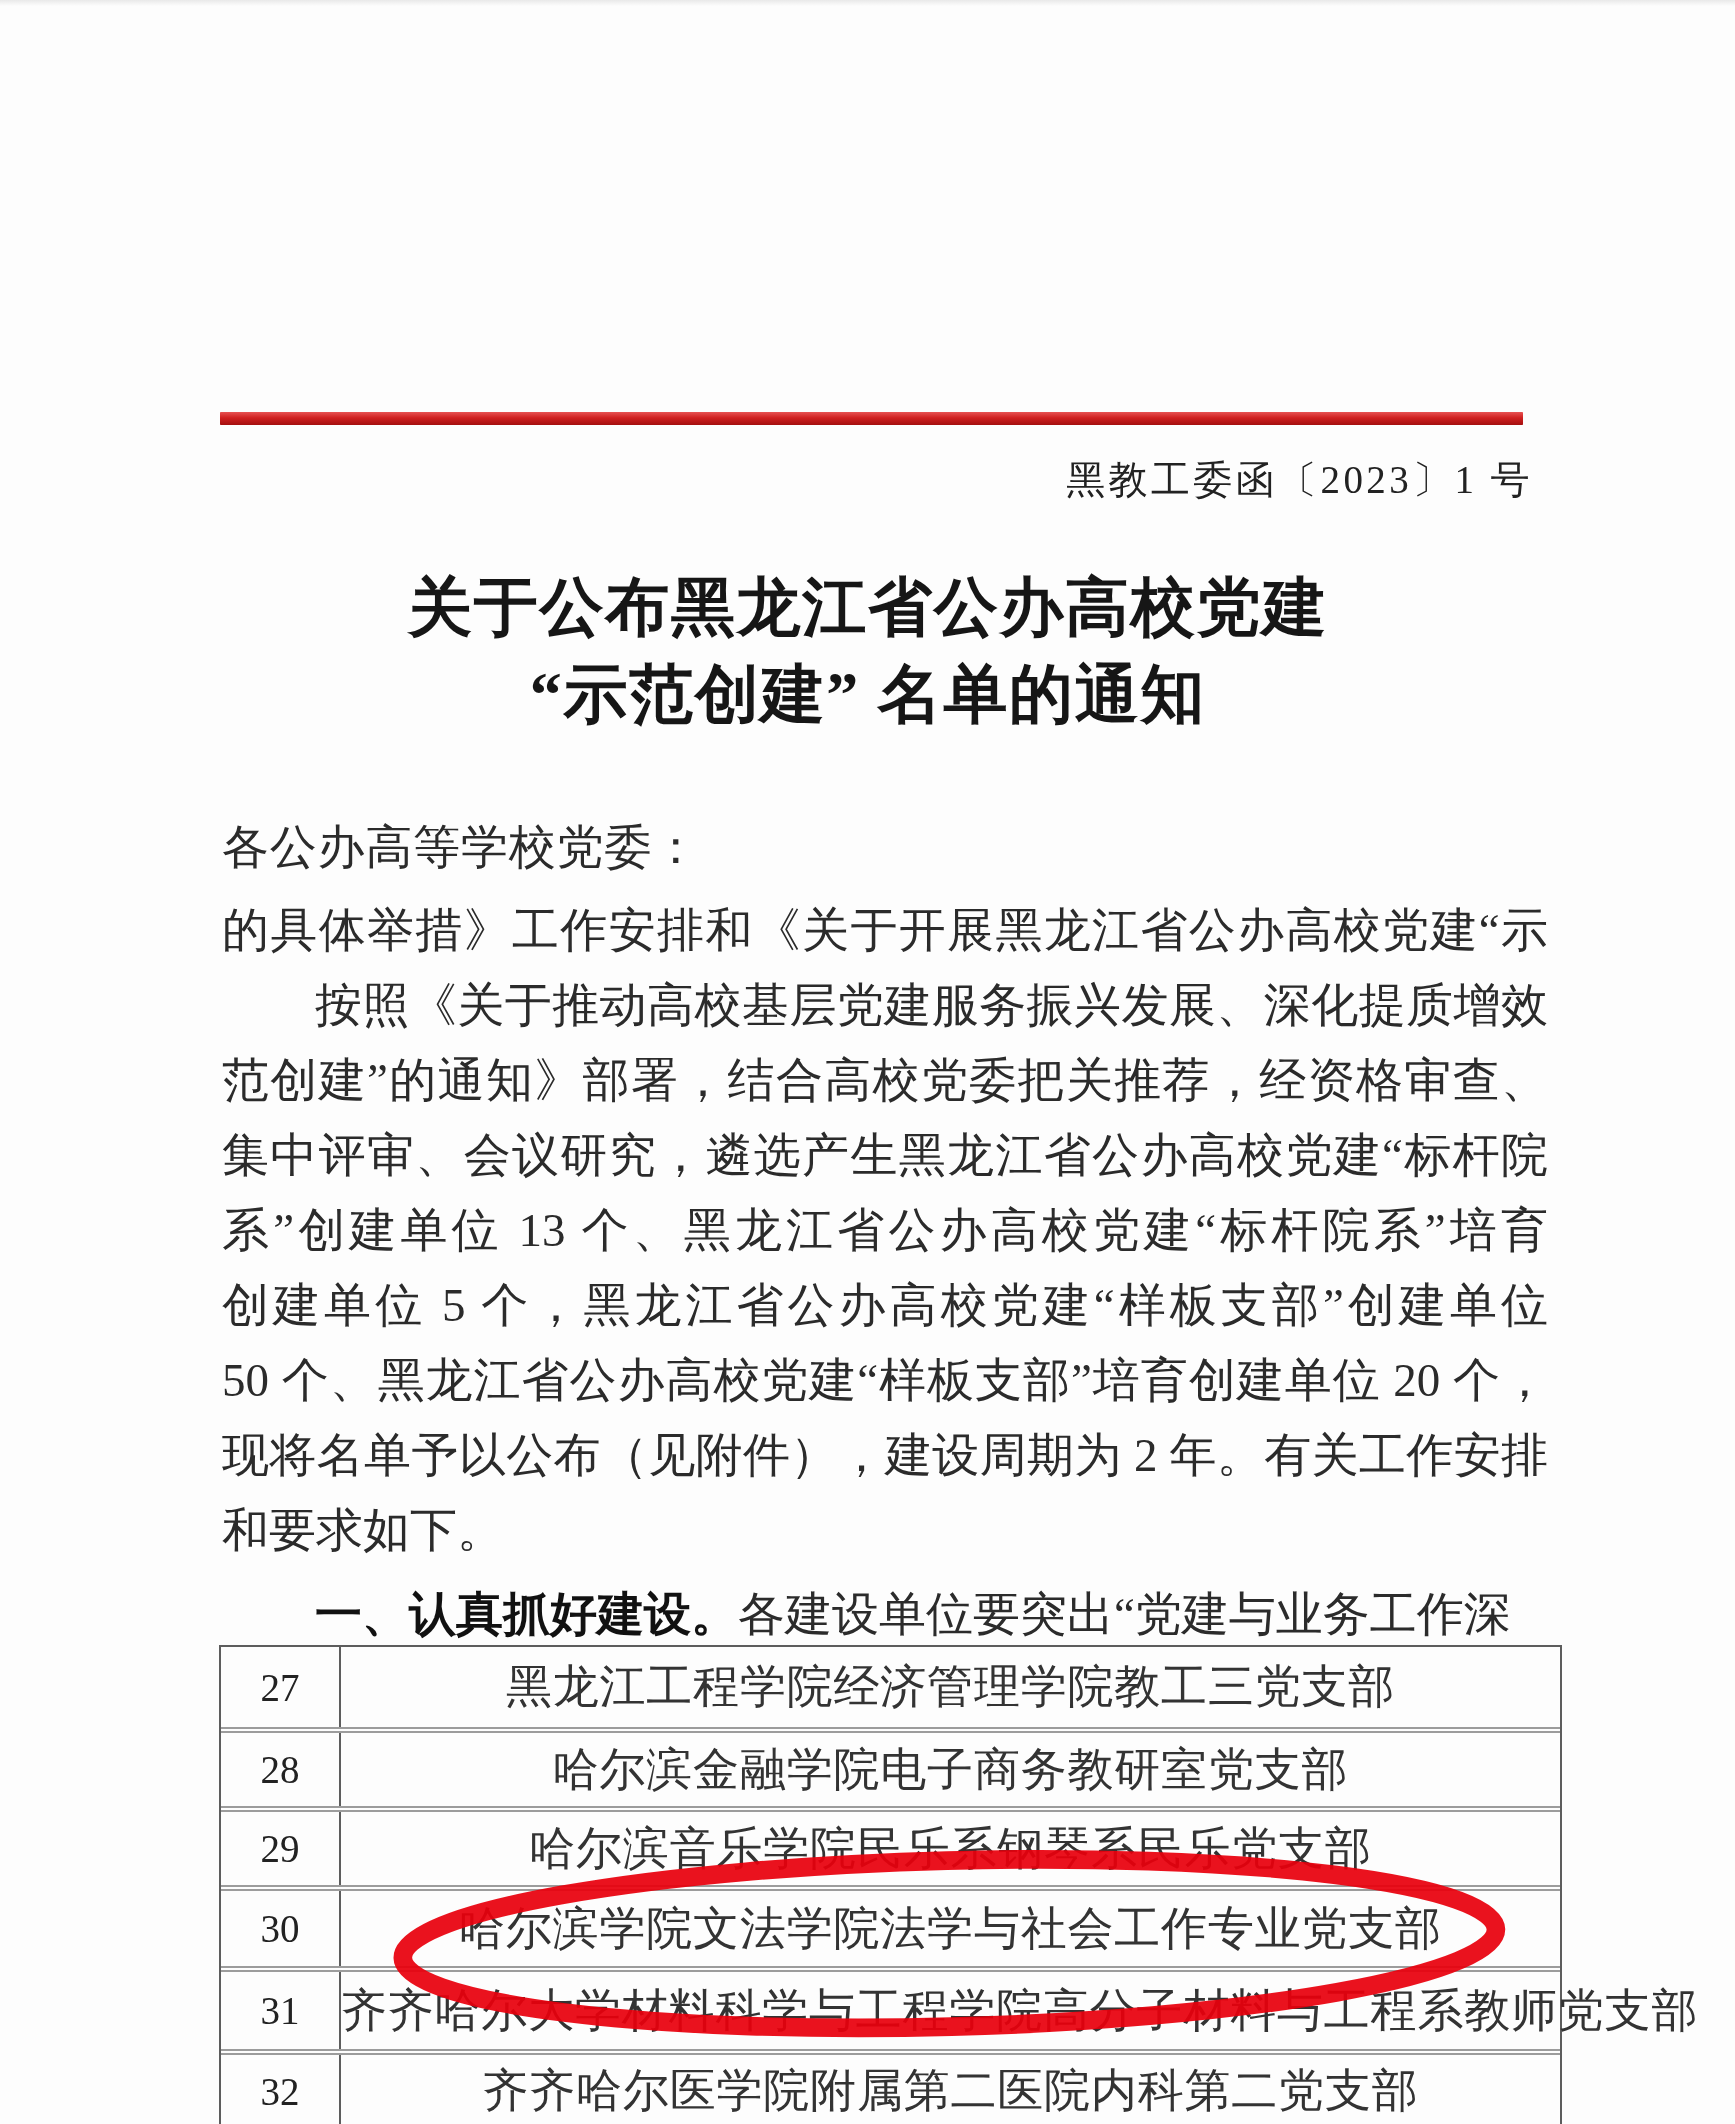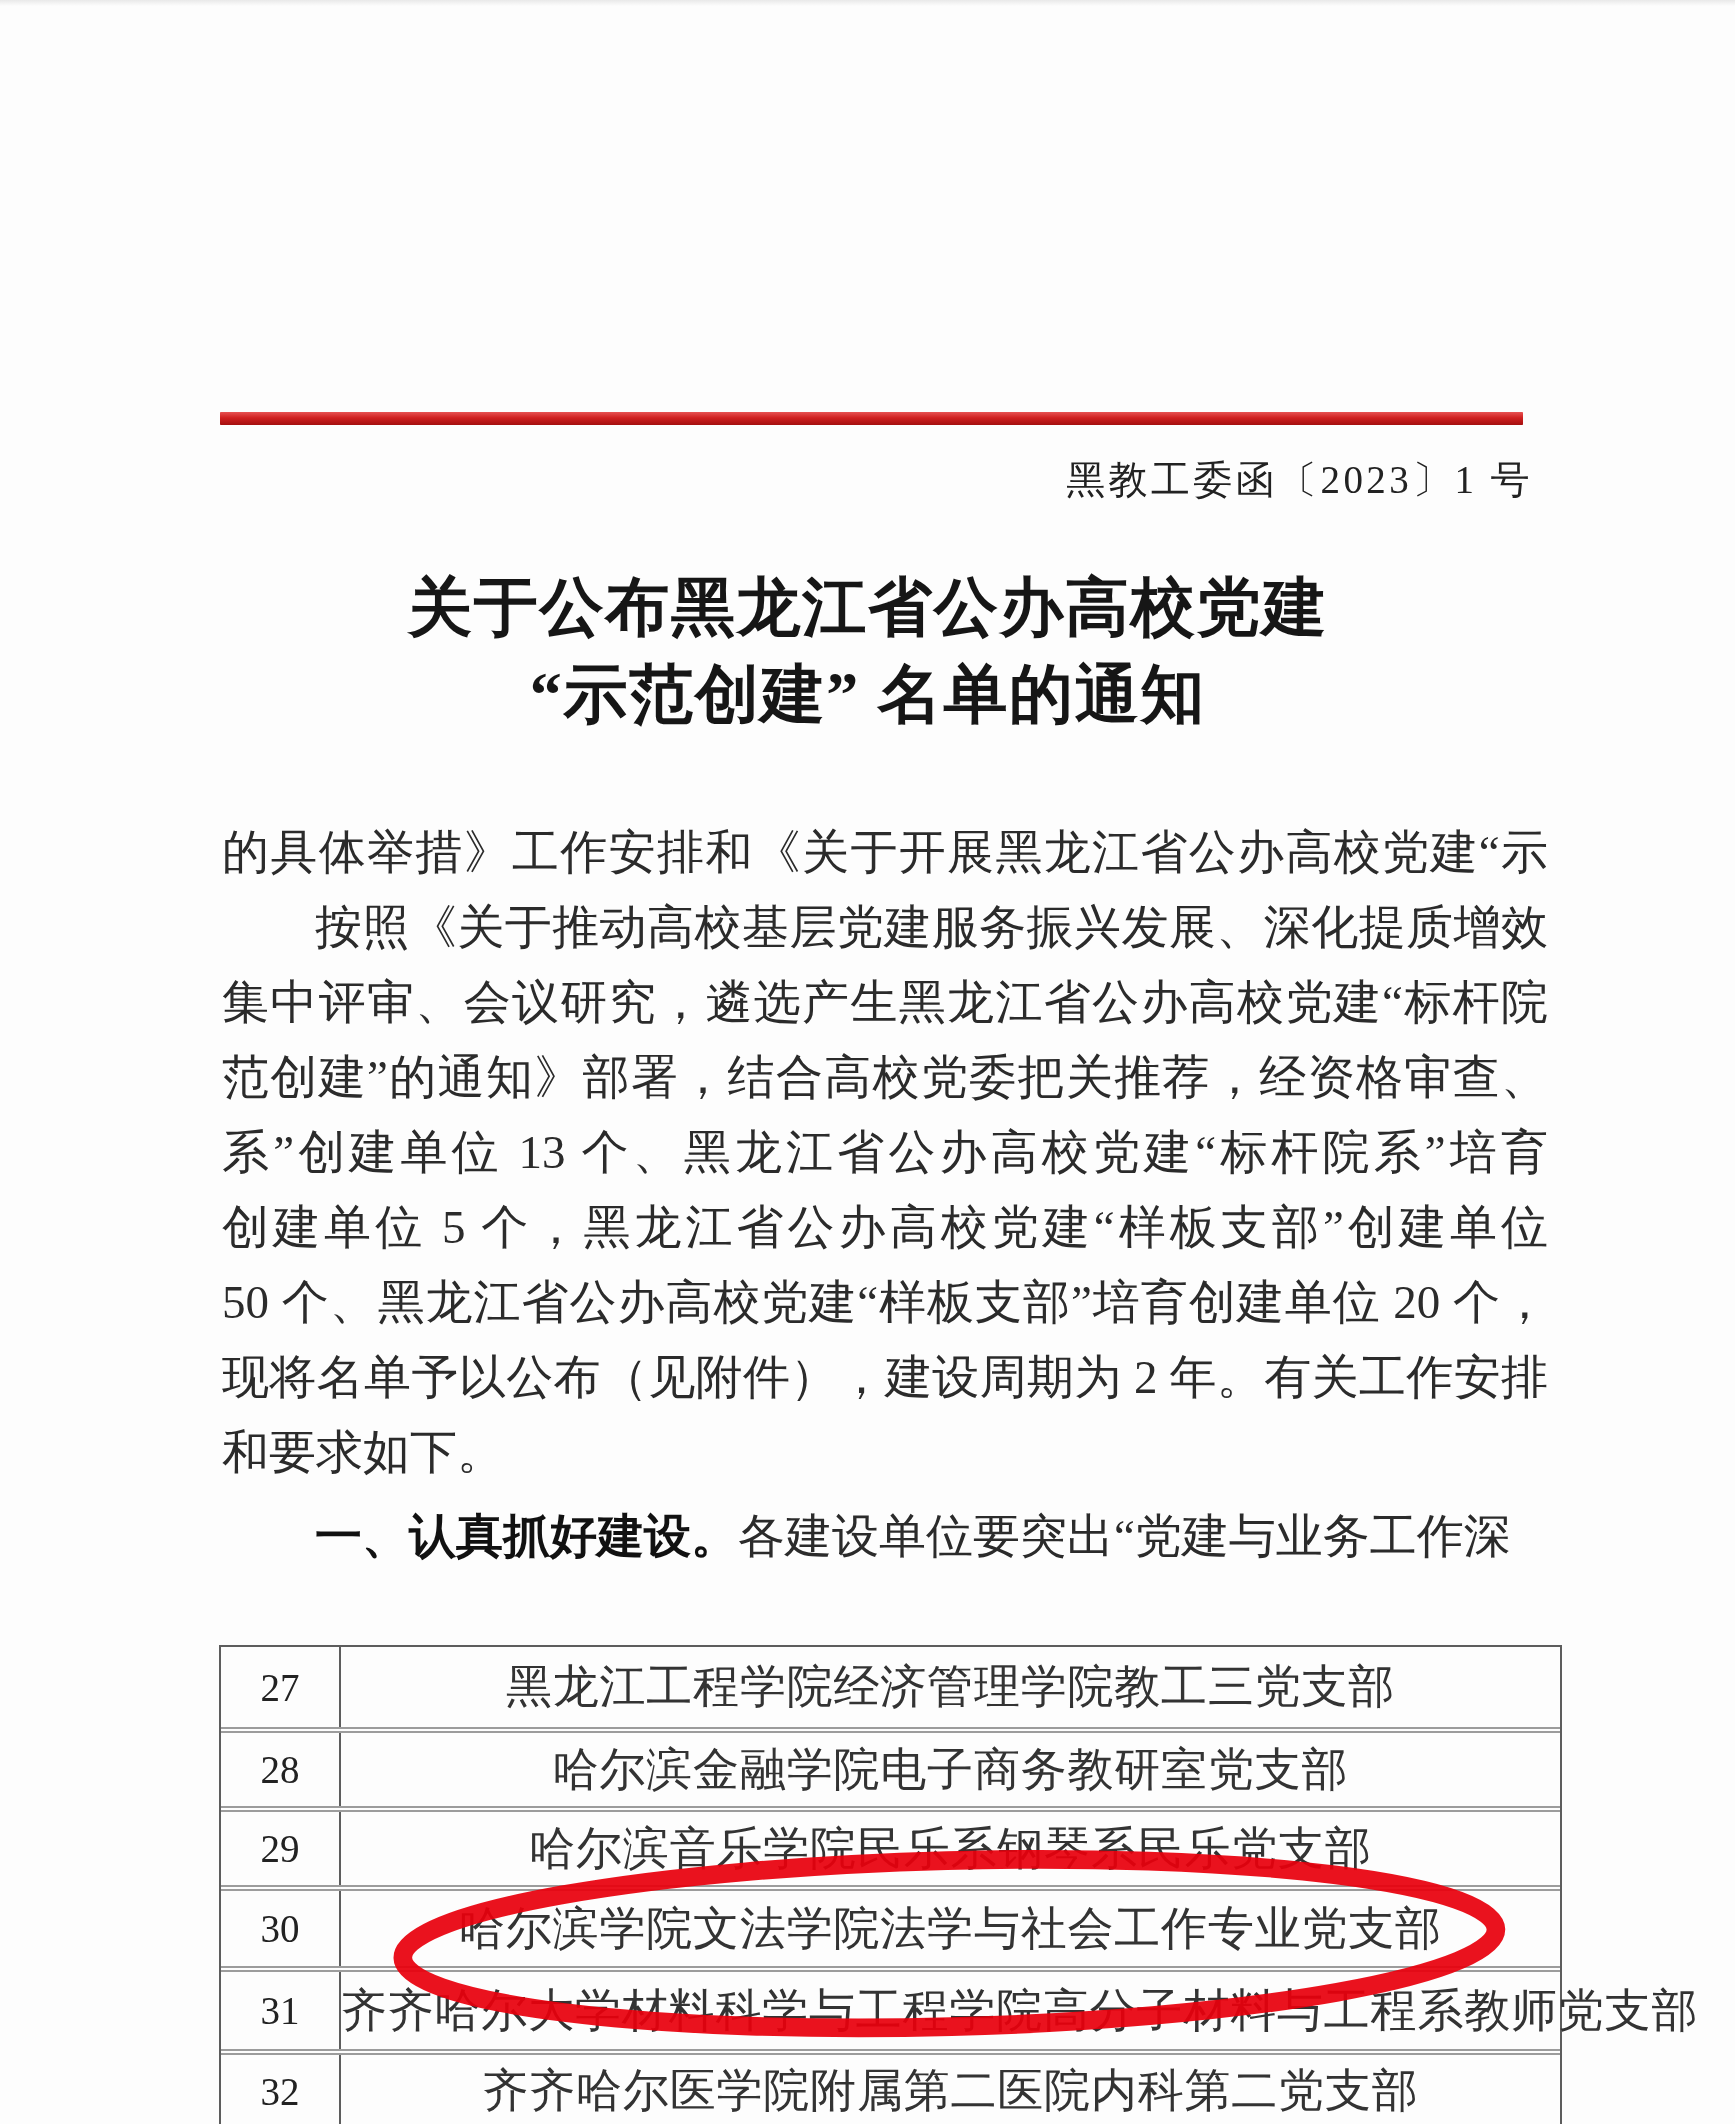--- a/index.html
+++ b/index.html
@@ -115,25 +115,26 @@
   <div class="red-rule"></div>
 
   <div class="doc-number">黑教工委函〔2023〕1 号</div>
 
   <div class="doc-title">
     <div>关于公布黑龙江省公办高校党建</div>
     <div>“示范创建” 名单的通知</div>
   </div>
 
   <div class="body-block">
+    <div class="salutation">各公办高等学校党委：</div>
 
     <div class="bline jline">的具体举措》工作安排和《关于开展黑龙江省公办高校党建“示</div>
     <div class="bline jline indent">按照《关于推动高校基层党建服务振兴发展、深化提质增效</div>
+    <div class="bline jline">范创建”的通知》部署，结合高校党委把关推荐，经资格审查、</div>
     <div class="bline jline">集中评审、会议研究，遴选产生黑龙江省公办高校党建“标杆院</div>
-    <div class="bline jline">范创建”的通知》部署，结合高校党委把关推荐，经资格审查、</div>
     <div class="bline jline">系”创建单位 13 个、黑龙江省公办高校党建“标杆院系”培育</div>
     <div class="bline jline">创建单位 5 个，黑龙江省公办高校党建“样板支部”创建单位</div>
     <div class="bline jline">50 个、黑龙江省公办高校党建“样板支部”培育创建单位 20 个，</div>
     <div class="bline jline">现将名单予以公布（见附件），建设周期为 2 年。有关工作安排</div>
     <div class="bline">和要求如下。</div>
 
     <div class="section-line">
       <span class="section-emph">一、认真抓好建设。</span><span>各建设单位要突出“党建与业务工作深</span>
     </div>
   </div>

